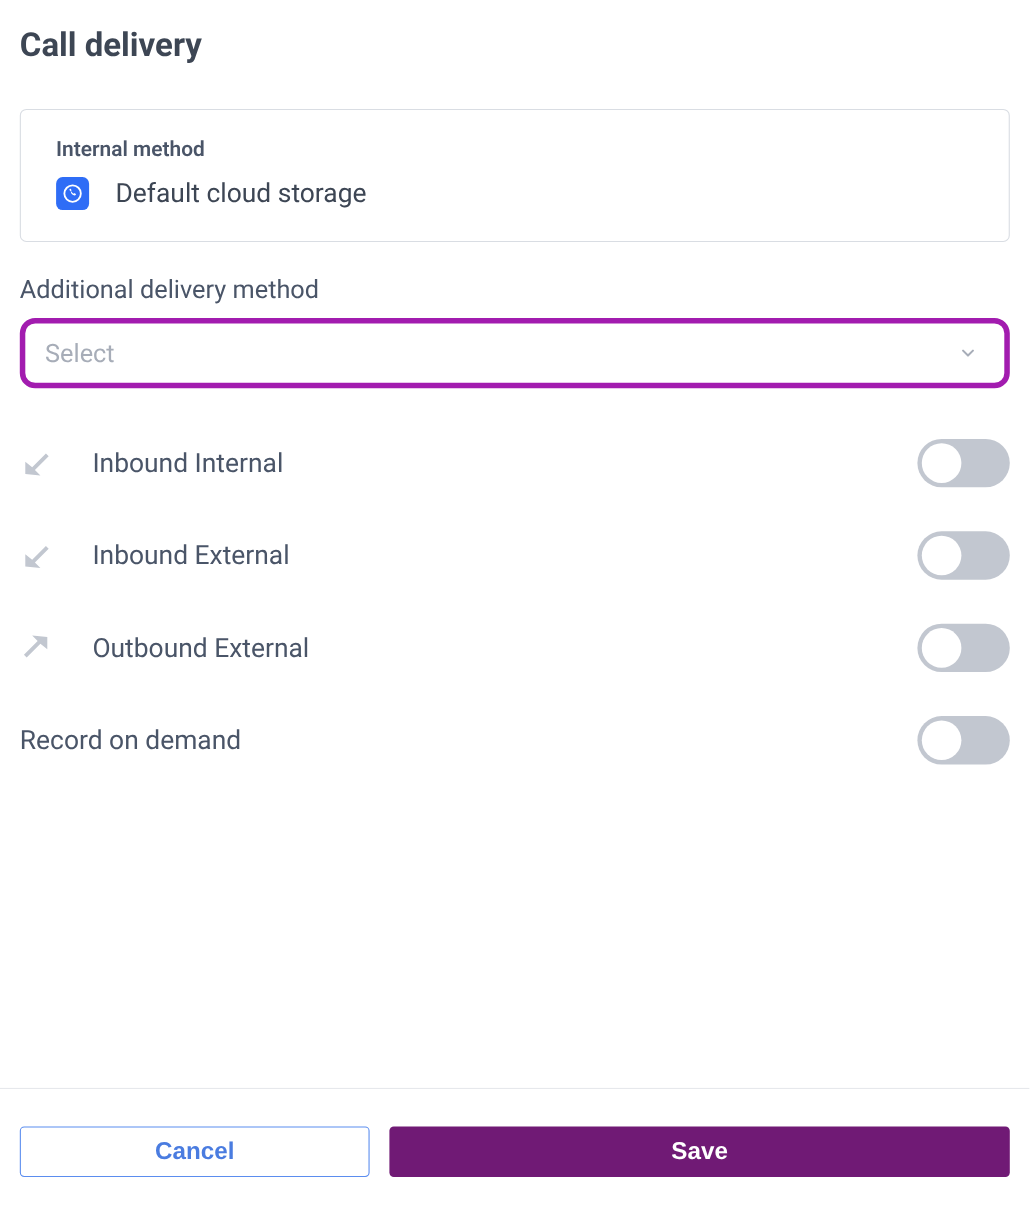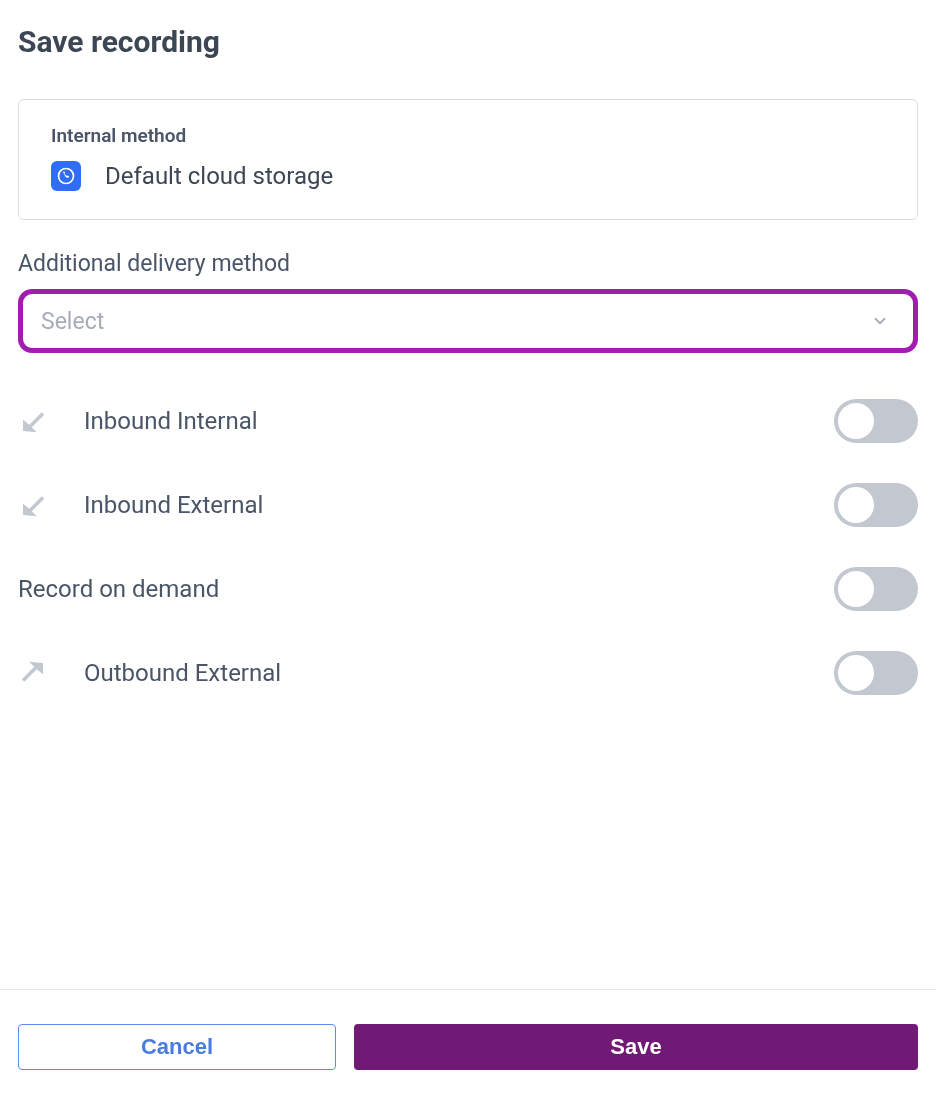--- a/index.html
+++ b/index.html
@@ -157,21 +157,21 @@
     .btn-save {
       flex: 1;
       background: #701a75;
       color: #fff;
     }
   </style>
 </head>
 <body>
 
 <div class="container">
-  <h1 class="page-title">Save recording</h1>
+  <h1 class="page-title">Call delivery</h1>
 
   <div class="card">
     <div class="card-label">Internal method</div>
     <div class="delivery-value-row">
       <div class="phone-icon-box">
         <svg viewBox="0 0 24 24" fill="none" stroke="#fff" stroke-width="2">
           <circle cx="12" cy="12" r="9" stroke="#fff" fill="none"></circle>
           <path d="M9 8.5c0 0 0 2 1.5 3.5s3.5 1.5 3.5 1.5l1-1c.3-.3.3-.8 0-1l-1.2-.8c-.3-.2-.7-.1-.9.1l-.4.4c-.5-.2-1.5-.8-2-1.3s-1.1-1.5-1.3-2l.4-.4c.2-.2.3-.6.1-.9L9 5.5c-.2-.3-.7-.3-1 0l-1 1" fill="#fff" stroke="none" transform="translate(2,2) scale(0.9)"></path>
         </svg>
       </div>
@@ -207,36 +207,36 @@
       <span class="toggle-label">Inbound External</span>
     </div>
     <div class="toggle">
       <div class="toggle-knob"></div>
     </div>
   </div>
 
 
   <div class="toggle-row">
     <div class="toggle-left">
-      <span class="toggle-label no-icon">Record on demand</span>
-    </div>
-    <div class="toggle">
-      <div class="toggle-knob"></div>
-    </div>
-  </div>
-
-  <div class="toggle-row">
-    <div class="toggle-left">
       <svg class="arrow-icon" viewBox="0 0 24 24" fill="#c2c7d0">
         <path d="M20 4 L20 13 L15 9 L5 19 L3 17 L13 7 L9 3 Z"></path>
       </svg>
       <span class="toggle-label">Outbound External</span>
     </div>
     <div class="toggle">
       <div class="toggle-knob"></div>
     </div>
   </div>
+
+  <div class="toggle-row">
+    <div class="toggle-left">
+      <span class="toggle-label no-icon">Record on demand</span>
+    </div>
+    <div class="toggle">
+      <div class="toggle-knob"></div>
+    </div>
+  </div>
 </div>
 
 <div class="footer">
   <button class="btn btn-cancel">Cancel</button>
   <button class="btn btn-save">Save</button>
 </div>
 
 </body></html>

